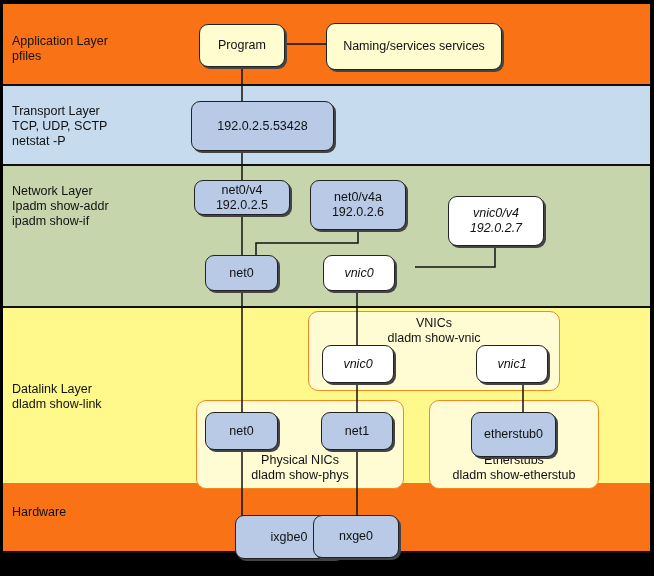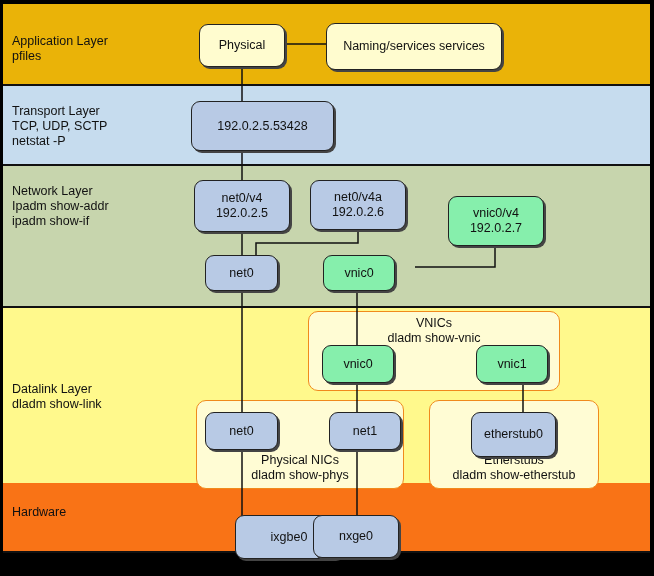--- a/index.html
+++ b/index.html
@@ -6,34 +6,34 @@
   body { width: 654px; height: 576px; background: #000; position: relative; overflow: hidden;
          font-family: "Liberation Sans", sans-serif; color: #111; }
   .frame { position: absolute; left: 3px; top: 4px; width: 647px; height: 568px; }
   .layer { position: absolute; left: 0; width: 647px; box-sizing: border-box; border-bottom: 2px solid #111; }
   .layer:last-child { border-bottom: 2px solid #aaa; }
   .layer-label { position: absolute; left: 9px; font-size: 12.5px; line-height: 15px; white-space: pre; }
   .node { position: absolute; box-sizing: border-box; border: 1.5px solid #222; border-radius: 9px;
           display: flex; align-items: center; justify-content: center; text-align: center;
           font-size: 12.5px; line-height: 15px; white-space: pre; box-shadow: 2px 2px 0 #444; }
   .blue { background: #b8cae5; }
-  .gold { background: #86efac; }
+  .gold { background: #ffffff; font-style: italic; }
   .cream { background: #fffccf; }
   .group { position: absolute; box-sizing: border-box; border: 1.5px solid #f08a1c; border-radius: 10px;
            background: #fffcd4; }
   .group-label { position: absolute; left: 0; right: 0; text-align: center; font-size: 12.5px; line-height: 15px; white-space: pre; }
   svg.wires { position: absolute; left: 0; top: 0; width: 647px; height: 568px; pointer-events: none; }
   svg.wires line, svg.wires polyline { stroke: #111; stroke-width: 1.5; fill: none; }
 </style>
 </head>
 <body>
 
 <div class="frame">
 
-  <div class="layer" style="top:0;height:82px;background:#eab308;">
+  <div class="layer" style="top:0;height:82px;background:#f97316;">
     <div class="layer-label" style="top:30px;">Application Layer
 pfiles</div>
   </div>
   <div class="layer" style="top:82px;height:80px;background:#c6dcee;">
     <div class="layer-label" style="top:18px;">Transport Layer
 TCP, UDP, SCTP
 netstat -P</div>
   </div>
   <div class="layer" style="top:162px;height:142px;background:#c7d5ad;">
     <div class="layer-label" style="top:18px;">Network Layer
@@ -63,31 +63,31 @@
 
   <svg class="wires" viewBox="0 0 647 568">
     <line x1="281" y1="40" x2="323" y2="40"></line>
     <line x1="239" y1="60" x2="239" y2="512"></line>
     <polyline points="355,225 355,239 253,239 253,254"></polyline>
     <polyline points="492,240 492,263 412,263"></polyline>
     <line x1="354" y1="282" x2="354" y2="512"></line>
     <line x1="520" y1="376" x2="520" y2="410"></line>
   </svg>
 
-  <div class="node cream" style="left:196px;top:20px;width:86px;height:43px;">Physical</div>
+  <div class="node cream" style="left:196px;top:20px;width:86px;height:43px;">Program</div>
   <div class="node cream" style="left:323px;top:19px;width:176px;height:47px;">Naming/services services</div>
   <div class="node blue" style="left:188px;top:97px;width:143px;height:50px;">192.0.2.5.53428</div>
-  <div class="node blue" style="left:191px;top:176px;width:96px;height:52px;">net0/v4
+  <div class="node blue" style="left:191px;top:176px;width:96px;height:35px;">net0/v4
 192.0.2.5</div>
   <div class="node blue" style="left:307px;top:176px;width:96px;height:50px;">net0/v4a
 192.0.2.6</div>
   <div class="node gold" style="left:445px;top:192px;width:96px;height:50px;">vnic0/v4
 192.0.2.7</div>
   <div class="node blue" style="left:202px;top:251px;width:73px;height:36px;">net0</div>
   <div class="node gold" style="left:320px;top:251px;width:72px;height:36px;">vnic0</div>
   <div class="node gold" style="left:319px;top:341px;width:72px;height:38px;">vnic0</div>
   <div class="node gold" style="left:473px;top:341px;width:72px;height:38px;">vnic1</div>
   <div class="node blue" style="left:202px;top:408px;width:73px;height:38px;">net0</div>
-  <div class="node blue" style="left:318px;top:408px;width:72px;height:38px;margin-left:8px;">net1</div>
+  <div class="node blue" style="left:318px;top:408px;width:72px;height:38px;">net1</div>
   <div class="node blue" style="left:468px;top:408px;width:85px;height:45px;">etherstub0</div>
   <div class="node blue" style="left:195px;top:511px;width:108px;height:44px;margin-left:37px;">ixgbe0</div>
   <div class="node blue" style="left:310px;top:511px;width:86px;height:43px;">nxge0</div>
 </div>
 
 </body></html>

